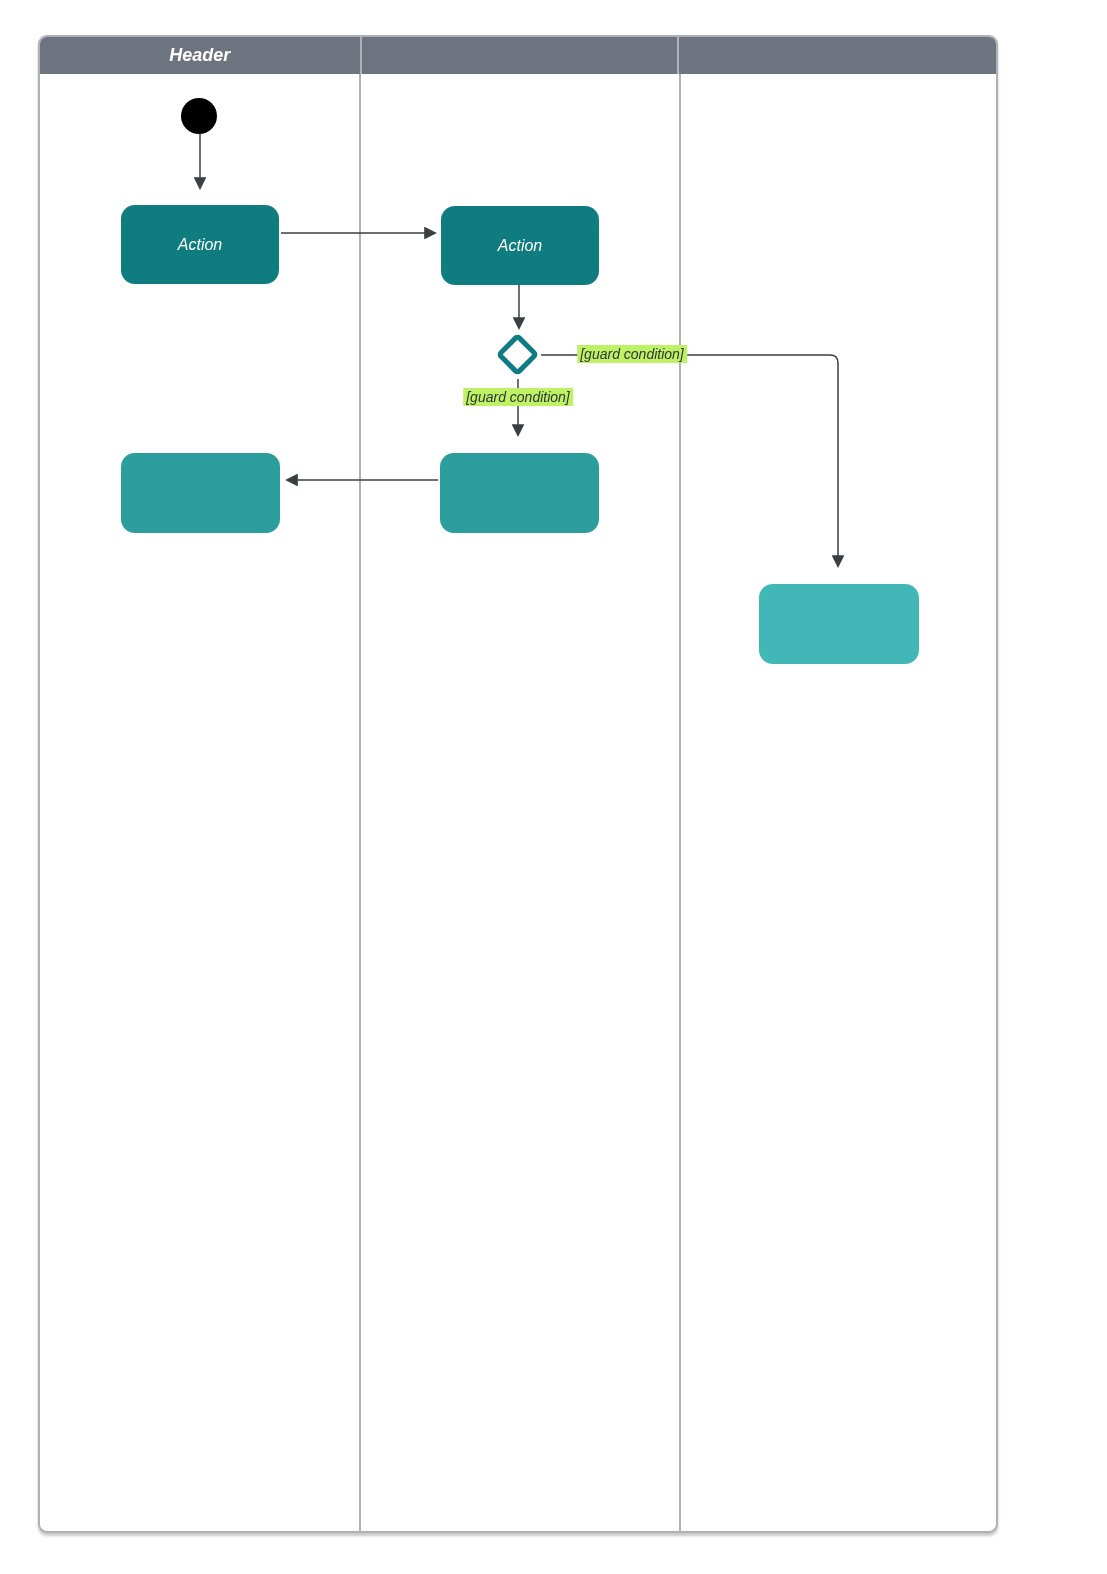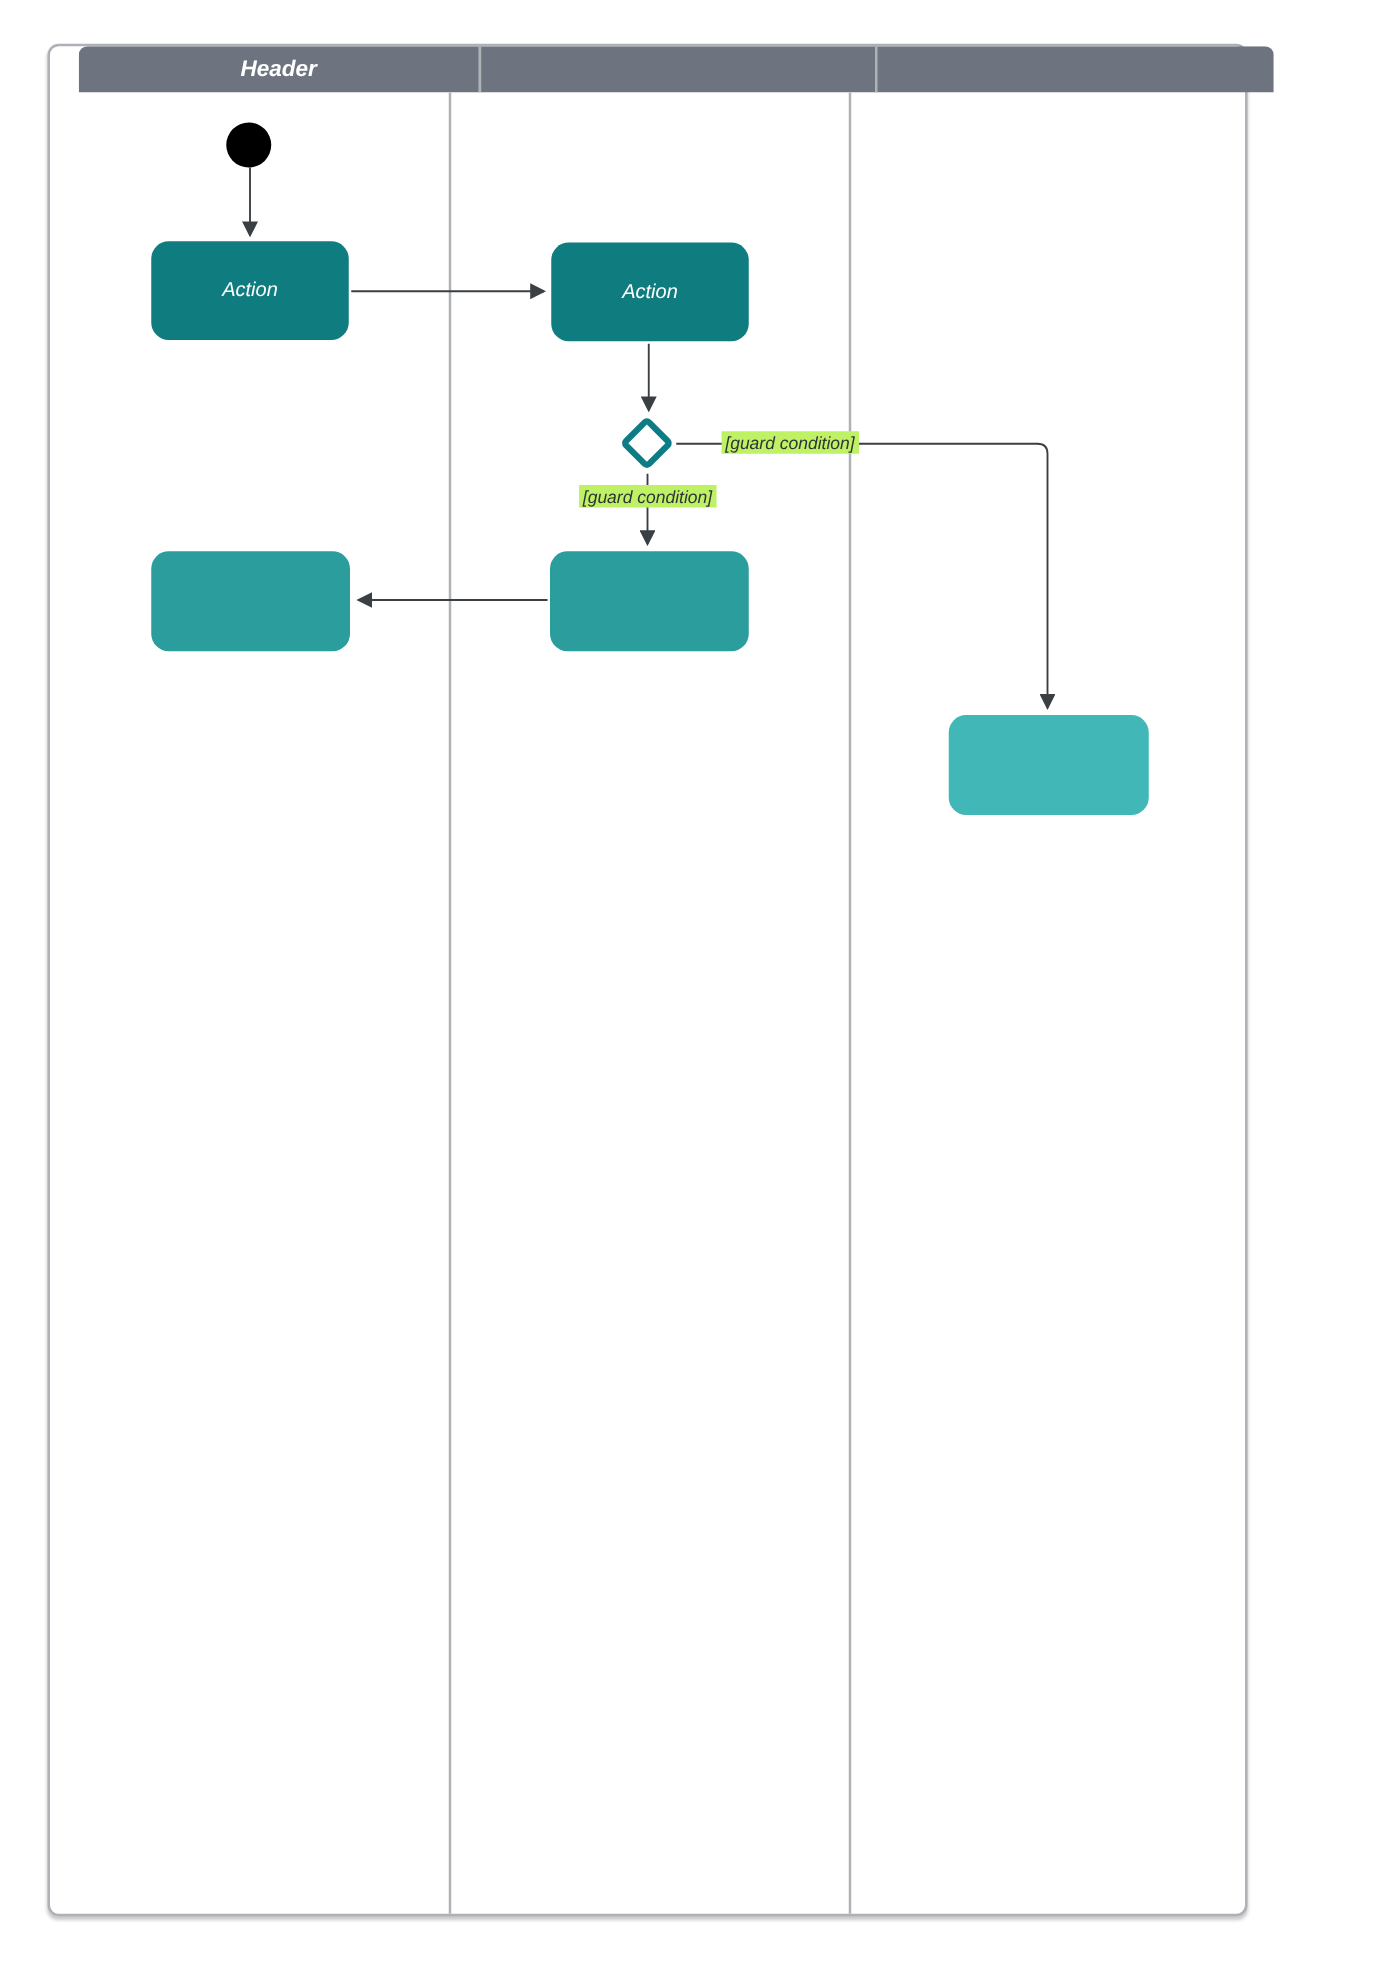--- a/index.html
+++ b/index.html
@@ -28,21 +28,20 @@
     background: #ffffff;
   }
   .pool-header {
     position: absolute;
     left: 0; top: 0;
     width: 100%;
     height: 37px;
     display: flex;
     border-radius: 7px 7px 0 0;
     overflow: hidden;
-    margin-left: 23px;
   }
   .lane-header {
     height: 100%;
     display: flex;
     align-items: center;
     justify-content: center;
     color: #ffffff;
     font-size: 18px;
     font-style: italic;
     font-weight: bold;
@@ -66,20 +65,21 @@
   .node {
     position: absolute;
     box-sizing: border-box;
     border-radius: 14px;
     display: flex;
     align-items: center;
     justify-content: center;
     color: #ffffff;
     font-size: 16px;
     font-style: italic;
+    margin-top: 12px;
   }
   .initial-node {
     position: absolute;
     left: 181px;
     top: 98px;
     width: 36px;
     height: 36px;
     border-radius: 50%;
   }
   .action-1 { left: 121px; top: 193px; width: 158px; height: 79px; }

